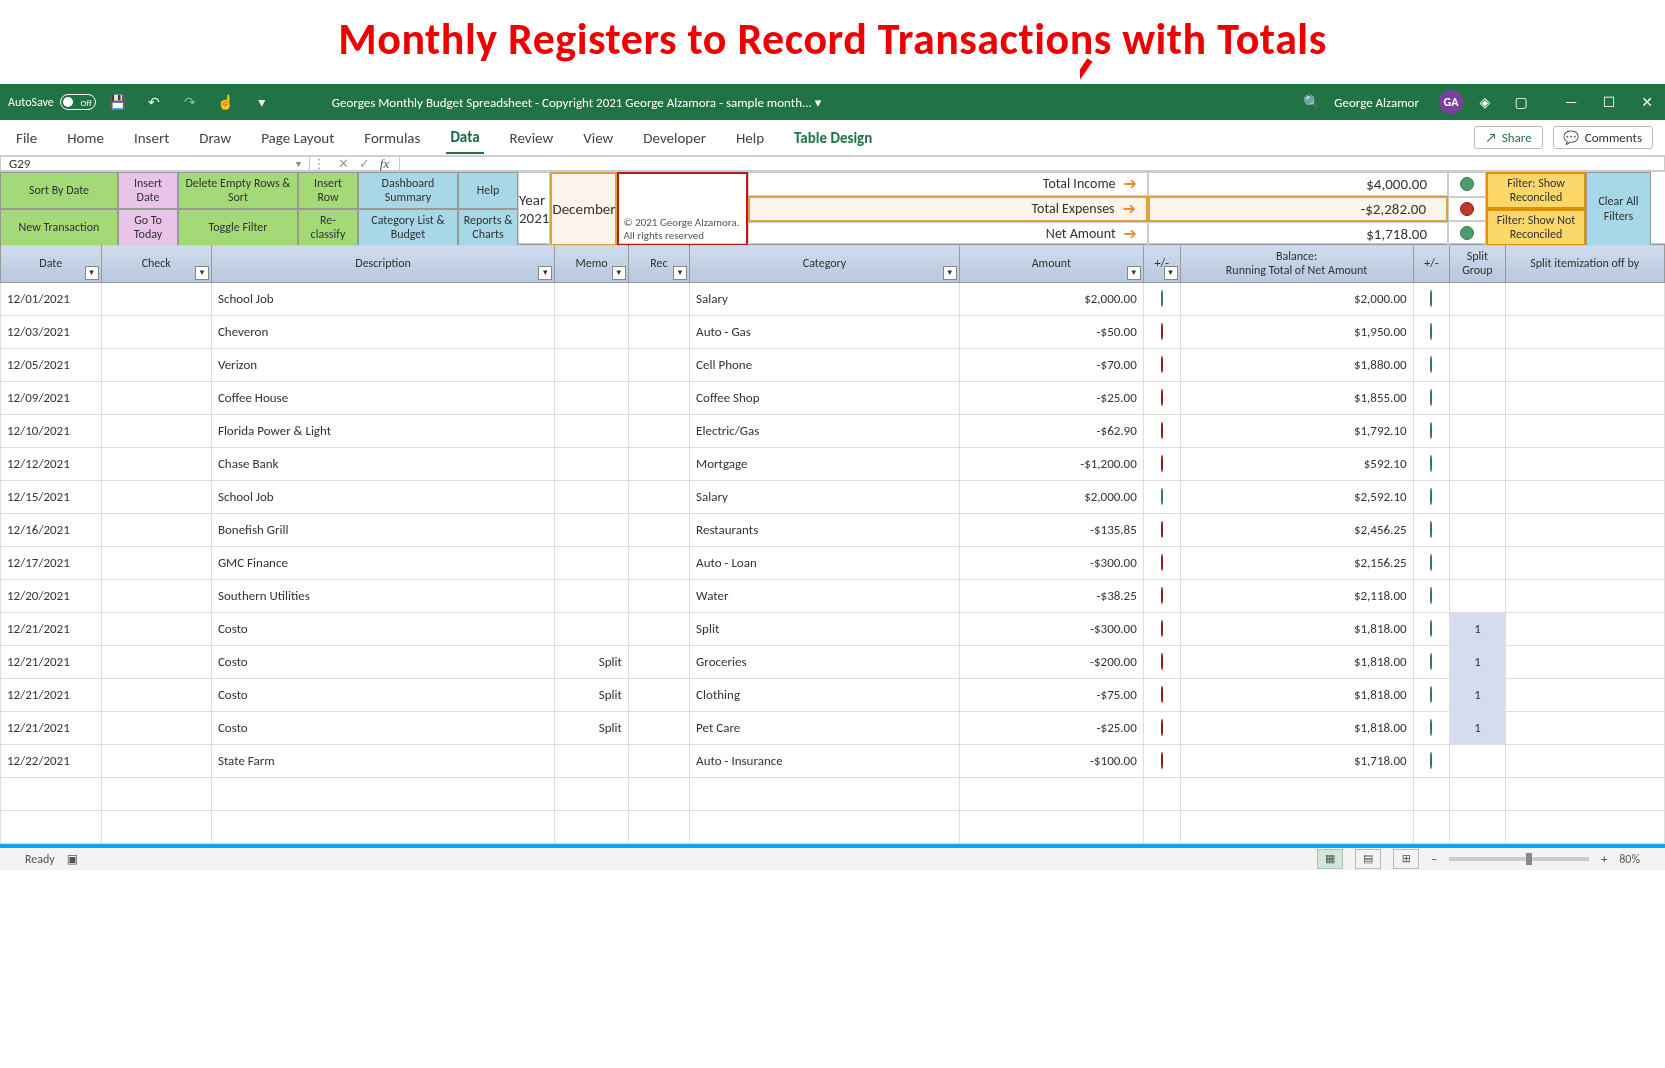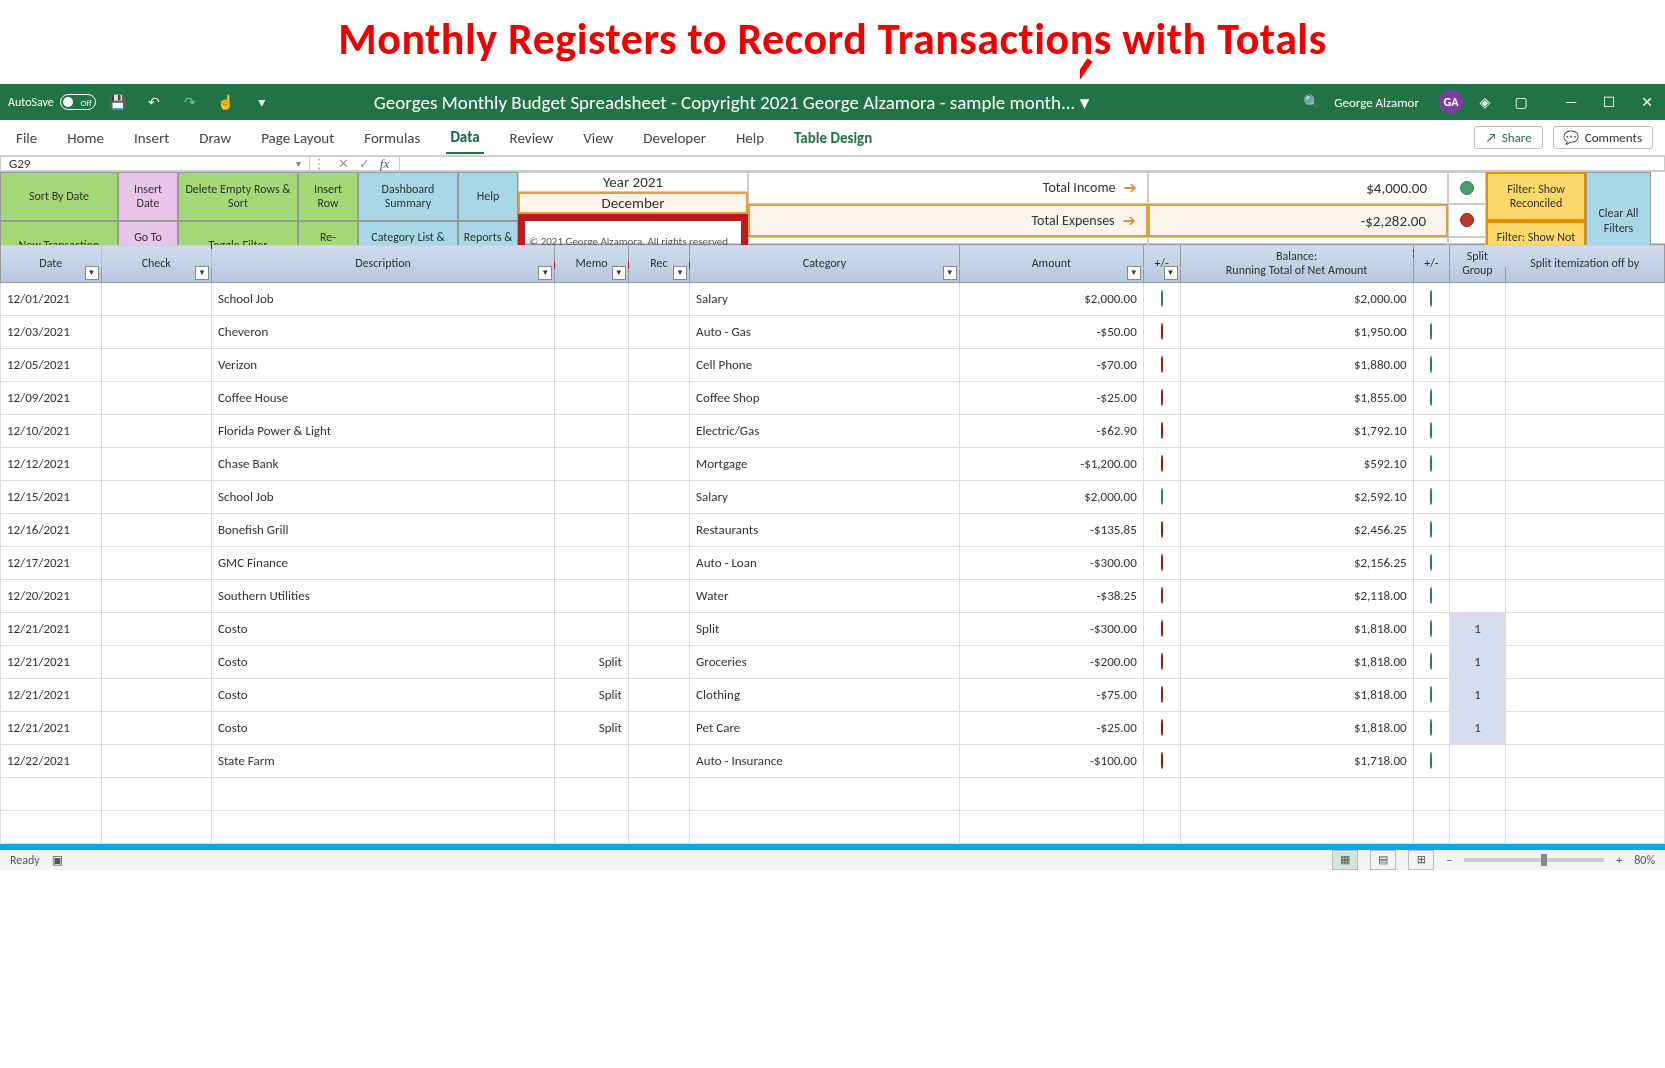--- a/index.html
+++ b/index.html
@@ -7,21 +7,21 @@
 .annotation { font-size: 44px; font-weight: bold; color: #e00; text-align: center; padding: 12px 0 18px 0; letter-spacing: 0.5px; position: relative; }
 .red-arrow { position: absolute; top: 50px; left: 1080px; width: 200px; height: 150px; pointer-events: none; }
 
 
 .titlebar { background: #217346; height: 36px; display: flex; align-items: center; color: #fff; padding: 0 8px; gap: 8px; }
 .autosave-pill { display: flex; align-items: center; gap: 6px; font-size: 12px; }
 .toggle-off { width: 36px; height: 16px; border: 1px solid #fff; border-radius: 10px; position: relative; display: inline-flex; align-items: center; }
 .toggle-off::before { content: ""; position: absolute; left: 2px; width: 10px; height: 10px; background: #fff; border-radius: 50%; }
 .toggle-off-txt { font-size:9px; color:#fff; position:absolute; right:3px; }
 .tb-icon { width: 28px; display: inline-flex; justify-content: center; align-items: center; cursor: pointer; color:#fff; font-size:14px; }
-.doc-title { flex: 0 0 auto; margin-left: 90px; font-size: 19px; }
+.doc-title { flex: 0 0 auto; margin-left: 48px; font-size: 13px; }
 .tb-spacer { flex: 1; }
 .tb-search { width: 28px; text-align:center; }
 .user-name { font-size: 13px; margin-right:12px;}
 .user-avatar { width: 24px; height: 24px; border-radius: 50%; background: #7b3f9e; display: inline-flex; align-items: center; justify-content: center; font-size: 12px; font-weight: bold; color:#fff;}
 .window-btns { display: flex; gap: 18px; margin-left: 18px; }
 .window-btn { width: 20px; text-align: center; font-size: 14px; cursor: pointer; }
 
 
 .ribbon-tabs { height: 36px; background: #fff; border-bottom: 1px solid #d4d4d4; display: flex; align-items: center; padding: 0 12px; gap: 22px; }
 .rtab { font-size: 15px; color: #444; cursor: pointer; padding: 6px 4px; }
@@ -42,49 +42,49 @@
 
 
 .toolbar-area { display: grid; grid-template-columns: 118px 60px 120px 60px 100px 60px 230px 400px 300px 38px 100px 65px; height: 72px; border-bottom: 1px solid #ccc; }
 .tbtn { display:flex; align-items:center; justify-content:center; text-align:center; font-size:12px; border:1px solid #999; padding:2px 4px; cursor:pointer; line-height:1.2;}
 .green-btn { background: #a3d977; }
 .pink-btn { background: #e9c4e9; }
 .blue-btn { background: #a8d8e8; }
 .yellow-btn { background: #fcd76a; color:#333; border:2px solid #e09000;}
 .col2 { display:flex; flex-direction:column; }
 .col2 > * { flex:1; }
-.year-month { display:flex; flex-direction:column; }
+.year-month { display:flex; flex-direction:row; }
 .ym-cell { flex:1; display:flex; align-items:center; justify-content:center; border:1px solid #ccc; font-size:15px; }
 .ym-cell.hl { border:2px solid #e0a040; background:#fdf4eb;}
 .totals-labels { display:flex; flex-direction:column;}
 .tot-row { flex:1; display:flex; align-items:center; justify-content:flex-end; padding-right:10px; border:1px solid #ccc; font-size:14px; gap:8px;}
 .tot-row.hl { border:2px solid #e0a040; background:#fdf4eb; }
 .tot-arrow { color:#e89030; font-size:16px;}
 .tot-values { display:flex; flex-direction:column;}
 .tot-val { flex:1; display:flex; align-items:center; justify-content:flex-end; padding-right:20px; border:1px solid #ccc; font-size:15px;}
 .tot-val.hl { border:2px solid #e0a040; background:#fdf4eb; }
 .dot-col { display:flex; flex-direction:column;}
 .dot-cell { flex:1; display:flex; align-items:center; justify-content:center; border:1px solid #ccc;}
 .dot { width:14px; height:14px; border-radius:50%; }
 .dot.green { background:#4a9d6f; border:1px solid #2a7d4f;}
 .dot.red { background:#c0392b; border:1px solid #90190b;}
-.copyright { font-size:11px; color:#555; display:flex; align-items:flex-end; padding:14px 4px; border:7px solid #b91c1c;}
+.copyright { font-size:11px; color:#555; display:flex; align-items:flex-end; padding:2px 4px; border:2px solid #b91c1c;}
 
 
 .data-table { width: 100%; border-collapse: collapse; table-layout: fixed; }
 .data-table th { background: linear-gradient(#d0dced, #b8c8de); border:1px solid #999; font-size:12px; font-weight:normal; padding:4px 2px; position:relative; line-height:1.2;}
 .filter-btn { position:absolute; bottom:2px; right:2px; width:14px; height:14px; border:1px solid #888; background:#fff; font-size:9px; display:flex; align-items:center; justify-content:center; cursor:pointer;}
 .data-table td { border:1px solid #ddd; padding:6px 6px; font-size:13px; height:33px; vertical-align:middle;}
 .td-right { text-align: right; }
 .td-center { text-align: center; }
 .td-split-grp { background:#d4dced; text-align:center;}
 tr.empty-row td { height:33px; border:1px solid #ddd;}
 
 
-.statusbar { height:26px; background:#f3f3f3; border-top:6px solid #0ea5e9; display:flex; align-items:center; padding:0 10px; font-size:12px; color:#555; gap:12px;}
+.statusbar { height:26px; background:#f3f3f3; border-top:4px solid #0ea5e9; display:flex; align-items:center; padding:0 25px; font-size:12px; color:#555; gap:12px;}
 .sb-spacer { flex:1;}
 .sb-view-btn { width:26px; height:20px; border:1px solid #bbb; display:flex; align-items:center; justify-content:center; cursor:pointer; font-size:11px;}
 .sb-view-btn.active { background:#d0e8d8;}
 .zoom-slider { width:140px; height:4px; background:#ccc; position:relative; display:inline-block;}
 .zoom-thumb { position:absolute; left:55%; top:-4px; width:6px; height:12px; background:#888;}
 </style>
 </head>
 <body>
 
 <div class="annotation">

